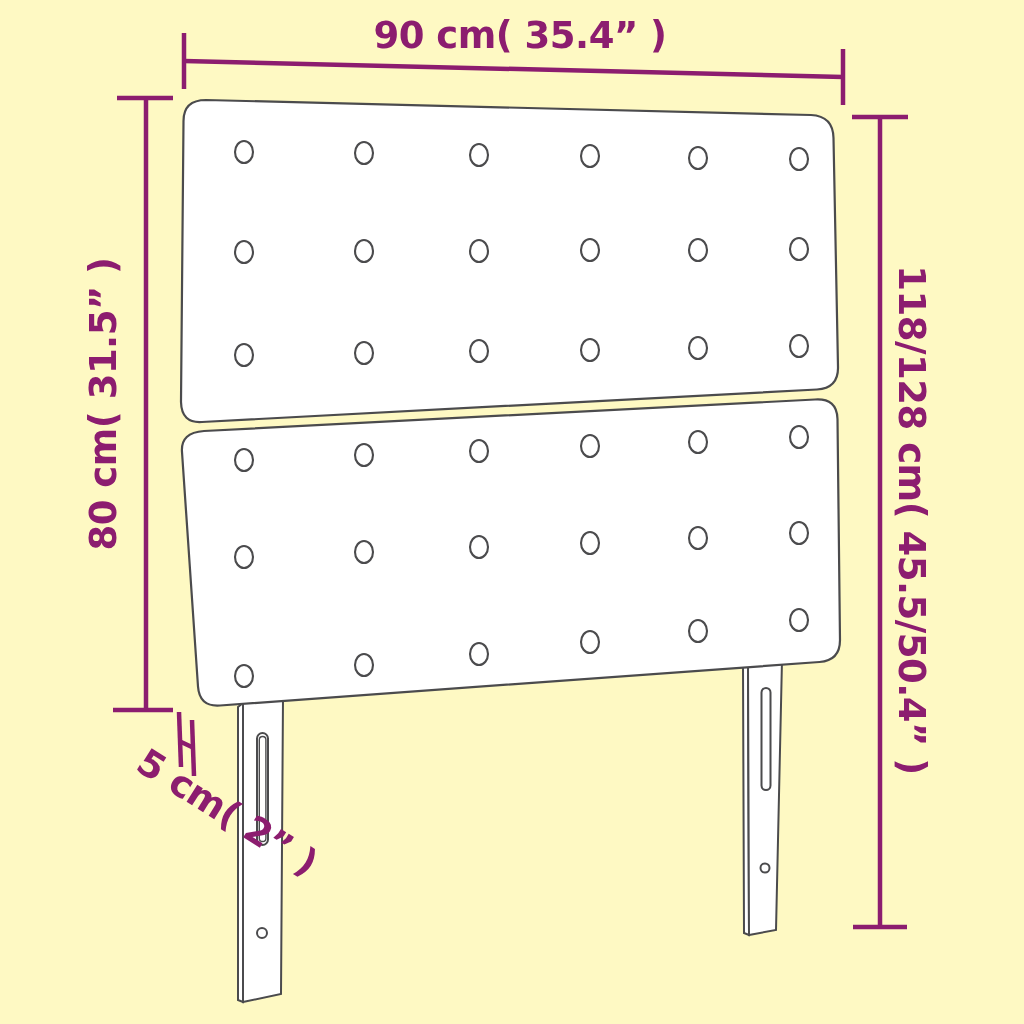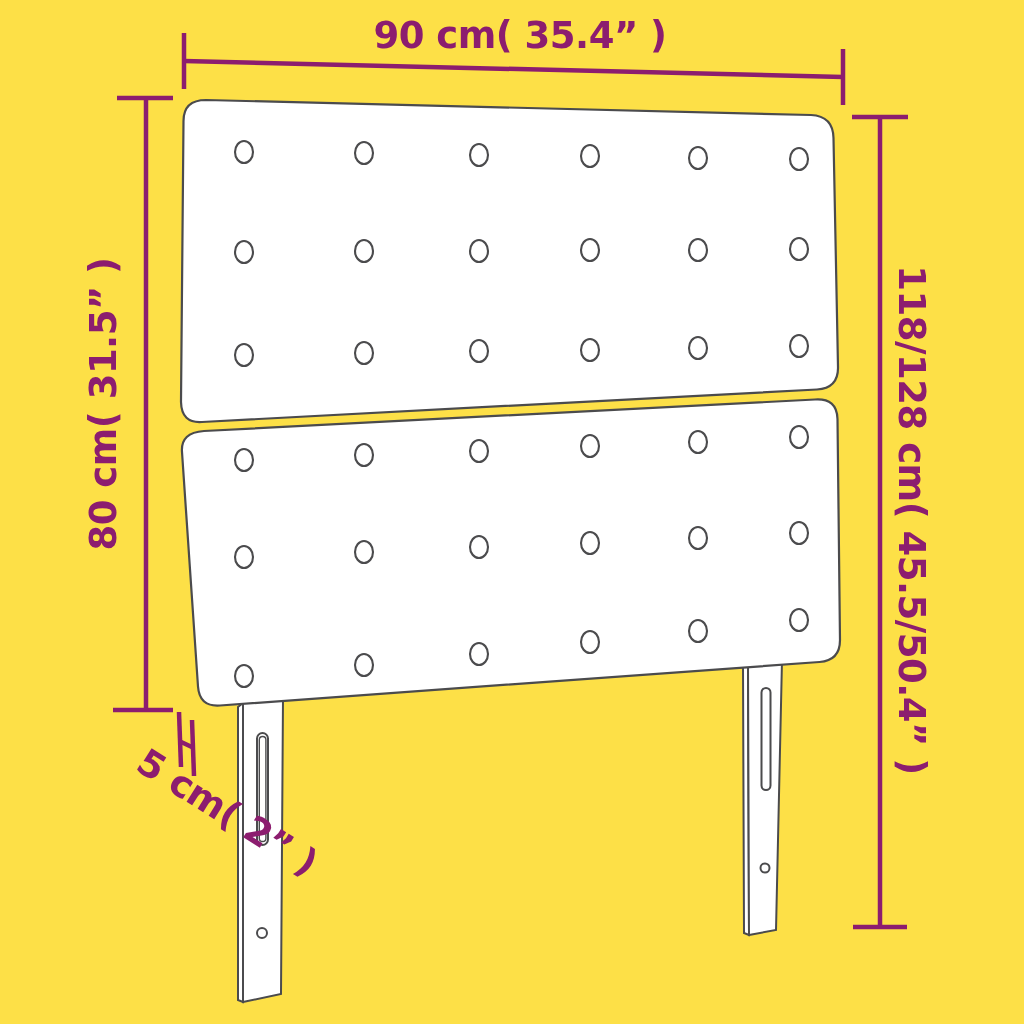--- a/index.html
+++ b/index.html
@@ -4,21 +4,21 @@
 <style>
   html, body {
     margin: 0;
     padding: 0;
     background: #ffffff;
   }
   #stage {
     position: relative;
     width: 1024px;
     height: 1024px;
-    background: #fde047;
+    background: #fef9c3;
     overflow: hidden;
     font-family: "DejaVu Sans", sans-serif;
   }
   svg { display: block; }
   .outline {
     fill: #ffffff;
     stroke: #4b4b4d;
     stroke-width: 2.2;
     stroke-linejoin: round;
   }

